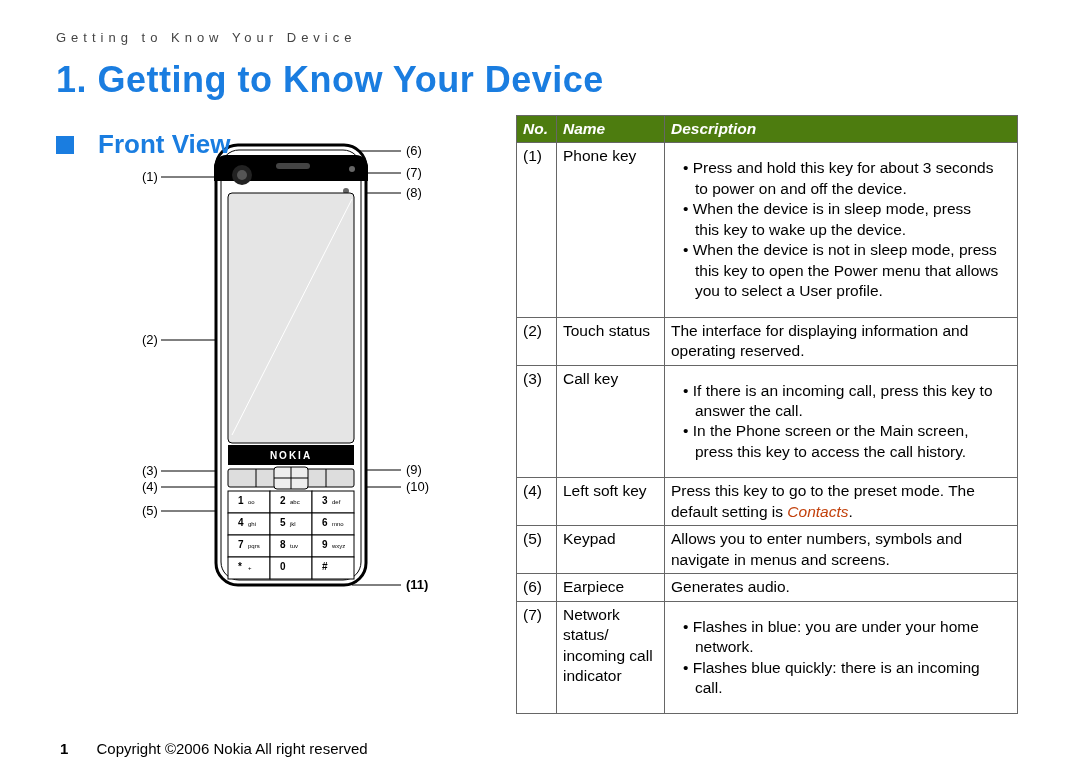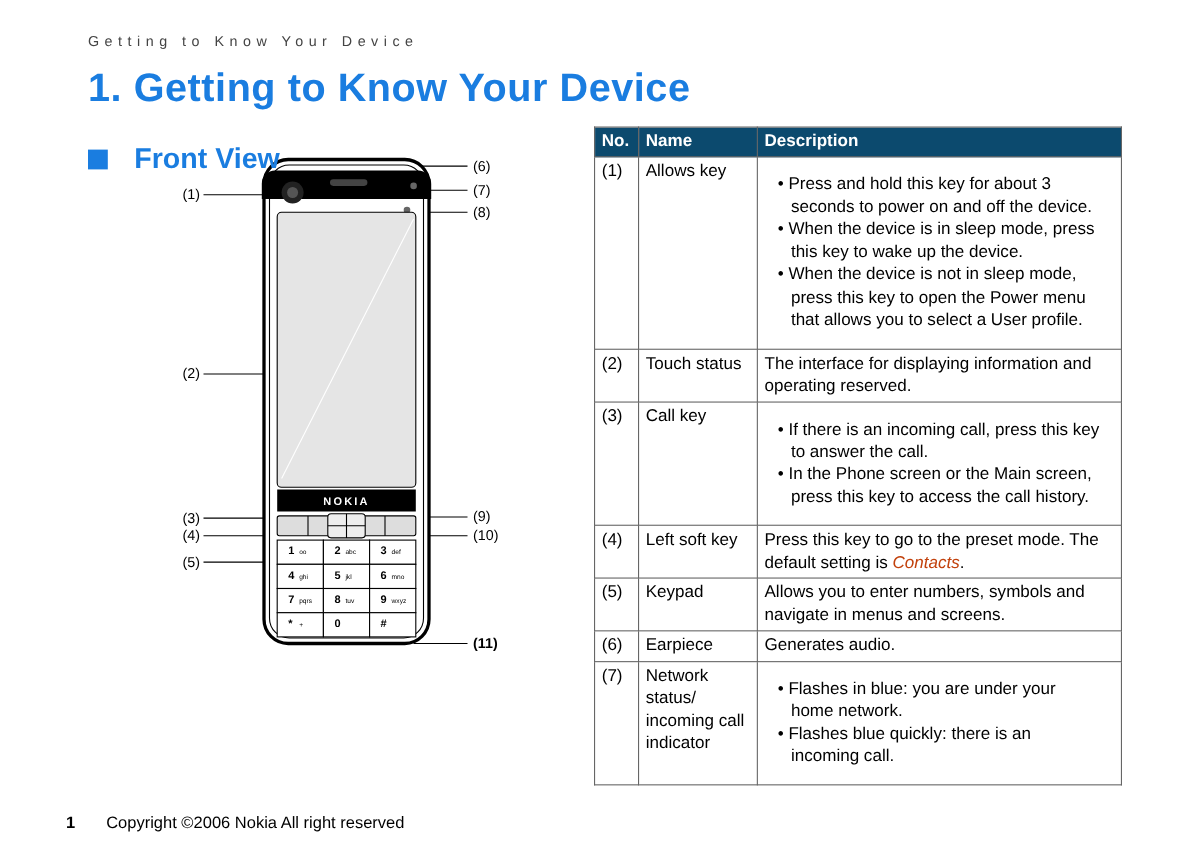--- a/index.html
+++ b/index.html
@@ -7,21 +7,21 @@
     margin: 0;
     padding: 0;
     width: 1080px;
     height: 779px;
     background: #fff;
     font-family: "Gill Sans", "Gill Sans MT", "Trebuchet MS", sans-serif;
     color: #000;
     position: relative;
   }
   .page {
-    padding: 30px 60px 0 80px;
+    padding: 30px 60px 0 56px;
   }
   .running-head {
     font-size: 13px;
     letter-spacing: 5px;
     color: #444;
     margin-bottom: 14px;
   }
   .h1 {
     font-size: 36px;
     font-weight: 700;
@@ -72,23 +72,24 @@
     font-size: 15.5px;
     line-height: 1.32;
   }
   .tbl th, .tbl td {
     border: 1px solid #666;
     padding: 3px 6px 3px 6px;
     text-align: left;
     vertical-align: top;
   }
   .tbl th {
-    background: #0c4a6e;
+    background: #4d7c0f;
     color: #fff;
     font-weight: 700;
+    font-style: italic;
   }
   .tbl th:nth-child(1), .tbl td:nth-child(1) { width: 40px; }
   .tbl th:nth-child(2), .tbl td:nth-child(2) { width: 108px; }
   .desc-list { margin:12px; padding:0; list-style:none; }
   .desc-list li { padding-left: 12px; text-indent: -12px; }
   .desc-list li::before { content: "• "; }
   .em-green { color: #c2410c; font-style: italic; }
   .footer {
     position: absolute;
     left: 60px;
@@ -211,21 +212,21 @@
       <thead>
         <tr>
           <th>No.</th>
           <th>Name</th>
           <th>Description</th>
         </tr>
       </thead>
       <tbody id="tbody">
           <tr>
             <td>(1)</td>
-            <td>Allows key</td>
+            <td>Phone key</td>
             <td>
               <ul class="desc-list">
                 <li>Press and hold this key for about 3 seconds to power on and off the device.</li>
                 <li>When the device is in sleep mode, press this key to wake up the device.</li>
                 <li>When the device is not in sleep mode, press this key to open the Power menu that allows you to select a User profile.</li>
               </ul>
             </td>
           </tr>
           <tr>
             <td>(2)</td>

